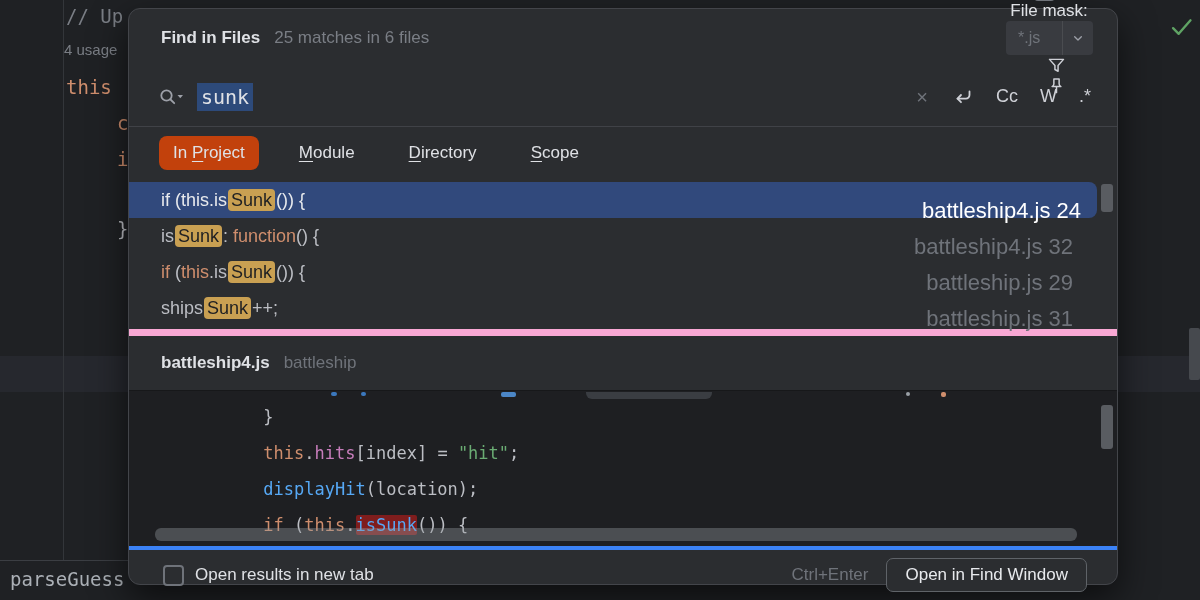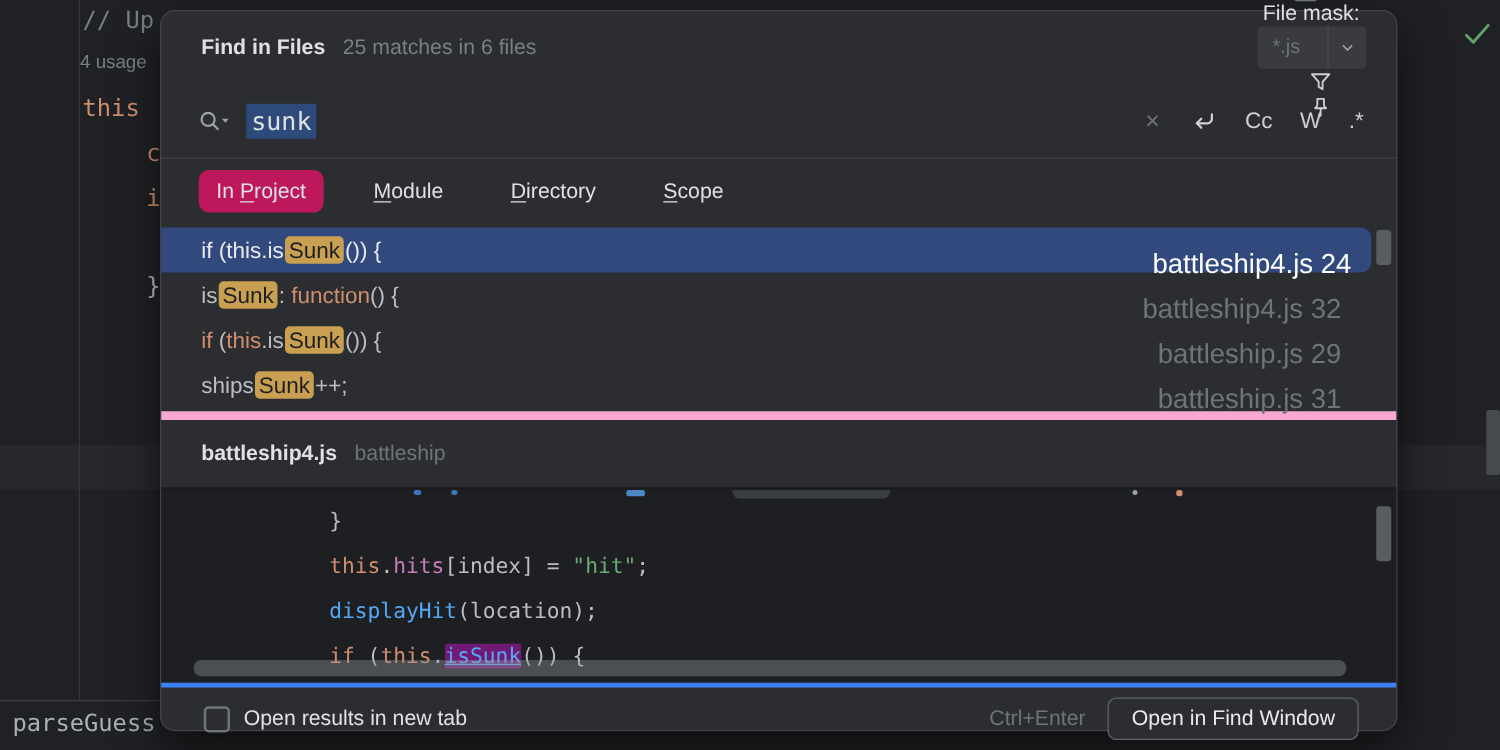--- a/index.html
+++ b/index.html
@@ -50,21 +50,21 @@
   
   .search-row{display:flex;align-items:center;height:59px;padding:0 26px 0 28px;border-bottom:1px solid #404247;flex:none;}
   .search-query{font-size:20px;color:#DFE1E5;background:#2D4A7A;padding:2px 4px;margin-left:12px;}
   .search-right{margin-left:auto;display:flex;align-items:center;gap:22px;}
   .clear-x{font-size:20px;color:#6F737A;line-height:1;}
   .opt-txt{font-size:18px;color:#CED0D6;}
 
   
   .tabs{display:flex;align-items:center;height:52px;padding:0 0 0 30px;gap:26px;flex:none;}
   .tab{font-size:17px;color:#DFE1E5;padding:7px 14px;border-radius:8px;white-space:pre;}
-  .tab.selected{background:#be185d;}
+  .tab.selected{background:#c2410c;}
   .tab .mn{text-decoration:underline;text-underline-offset:3px;}
 
   
   .results{position:relative;flex:none;height:147px;padding-top:3px;border-bottom:7px solid #f9a8d4;}
   .row{position:relative;height:36px;display:flex;align-items:center;font-size:18px;padding:0 44px 0 32px;box-sizing:border-box;}
   .row .code{white-space:pre;}
   .row .file{margin-left:auto;color:#6F737A;font-size:22px;white-space:pre;margin-top:22px;}
   .row.selected{background:#31497C;border-radius:0 8px 8px 0;width:calc(100% - 20px);padding-right:16px;}
   .row.selected .file{color:#FFFFFF;}
   .row.selected .code span{color:#E8EAED;}
@@ -73,21 +73,21 @@
   .results .vthumb{top:5px;height:28px;}
 
   
   .c-kw{color:#CF8E6D;}
   .c-txt{color:#BCBEC4;}
   .c-wht{color:#E8EAED;}
   .c-fn{color:#56A8F5;}
   .c-str{color:#6AAB73;}
   .c-prop{color:#C77DBB;}
   .hl{background:#C9A052;color:#1E1F22;border-radius:4px;padding:1px 3px;margin:0 1px;}
-  .ubg{background:#701a75;border-radius:2px;text-decoration:underline;}
+  .ubg{background:#7f1d1d;border-radius:2px;}
 
   
   .file-hdr{display:flex;align-items:center;height:54px;padding:0 32px;flex:none;}
   .file-name{font-size:17px;color:#DFE1E5;font-weight:bold;}
   .file-path{font-size:17px;color:#6F737A;margin-left:14px;}
 
   
   .preview{position:relative;flex:none;height:155px;background:#1E1F22;border-top:1px solid #17181A;overflow:hidden;}
   .code-line{font-size:17px;line-height:36px;white-space:pre;padding-left:32px;}
   .pclip{position:relative;height:8px;overflow:hidden;}

